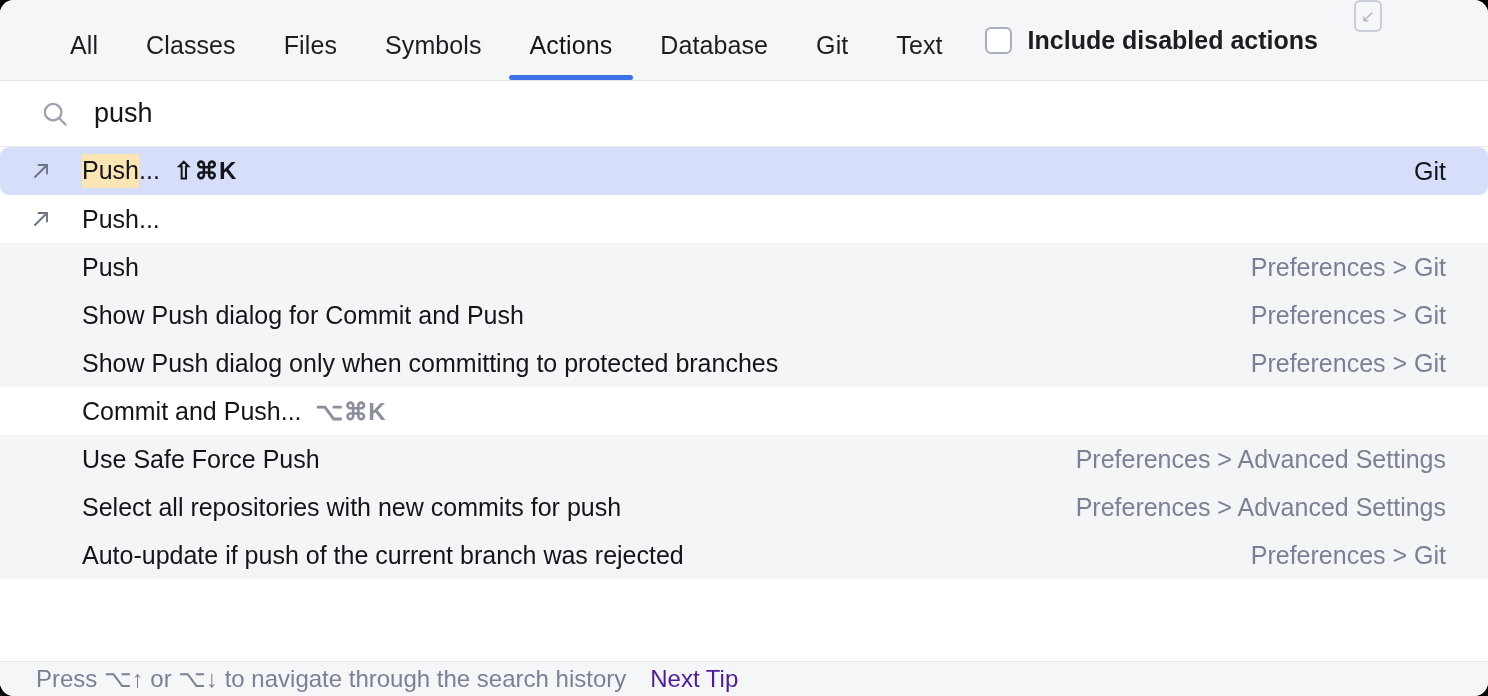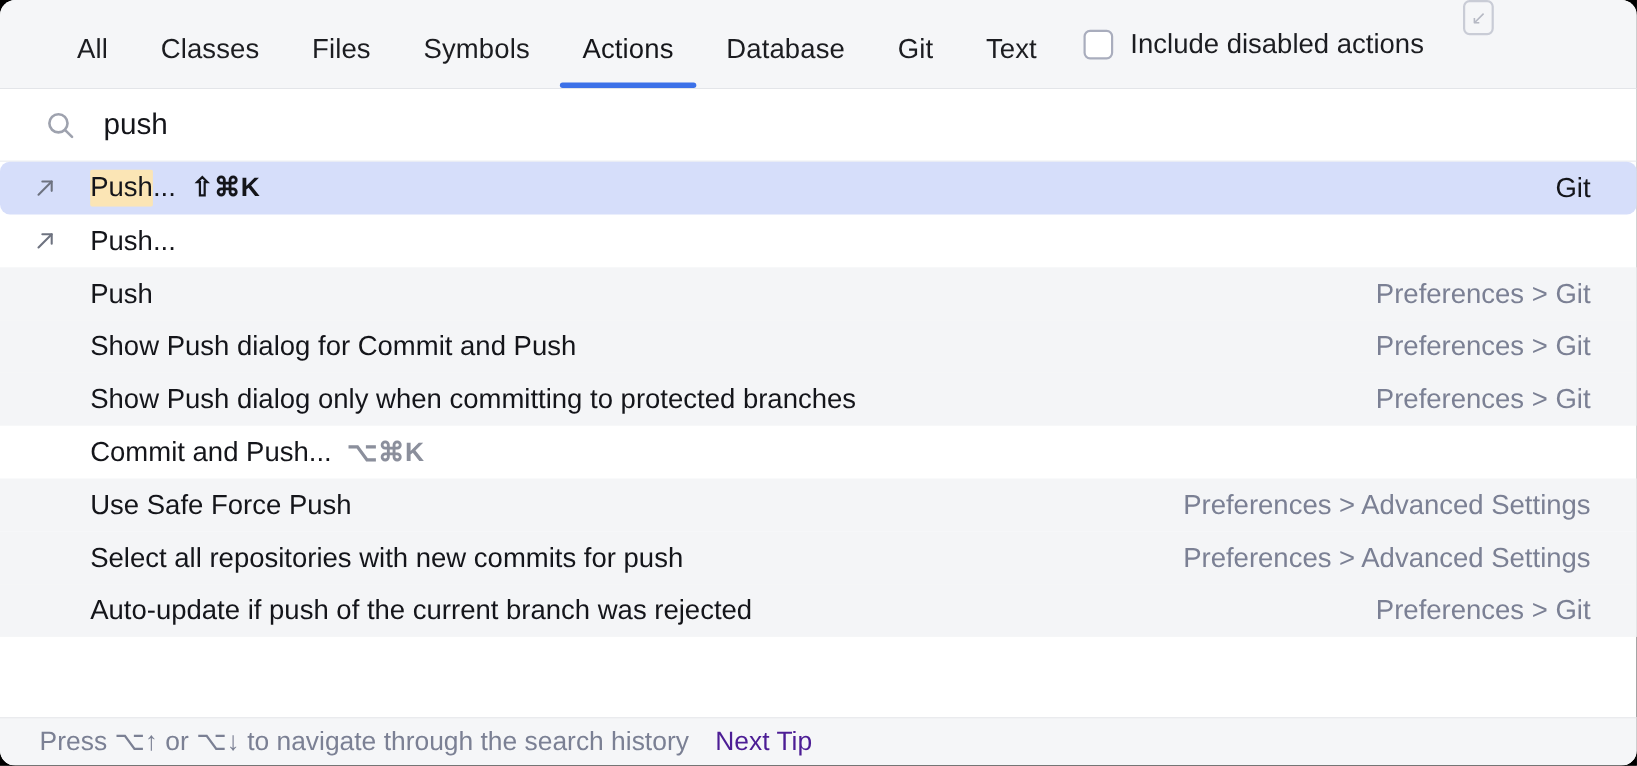--- a/index.html
+++ b/index.html
@@ -48,20 +48,21 @@
     height: 5px;
     border-radius: 3px;
     background: var(--accent, #3c71e8);
   }
   #checkbox-group {
     display: flex;
     align-items: center;
     height: 81px;
     margin-left: 18px;
     padding-right: 6px;
+    font-weight: bold;
   }
   .checkbox {
     width: 27px; height: 27px;
     border: 2px solid #a9adbd;
     border-radius: 6px;
     background: #ffffff;
     flex: none;
   }
   #checkbox-label {
     font-size: 25px;
@@ -155,21 +156,21 @@
     font-size: 25px;
     color: #7b8094;
     flex: none;
   }
   .row.selected .row-right { color: #14151a; }
 
   
   #footer {
     position: absolute;
     left: 0; right: 0; bottom: 0;
-    height: 44px;
+    height: 35px;
     background: #f5f6f8;
     border-top: 1px solid #e6e8ec;
     display: flex;
     align-items: center;
     padding-left: 36px;
     font-size: 24px;
     color: #7b8094;
   }
   #next-tip {
     color: #4c1d95;

